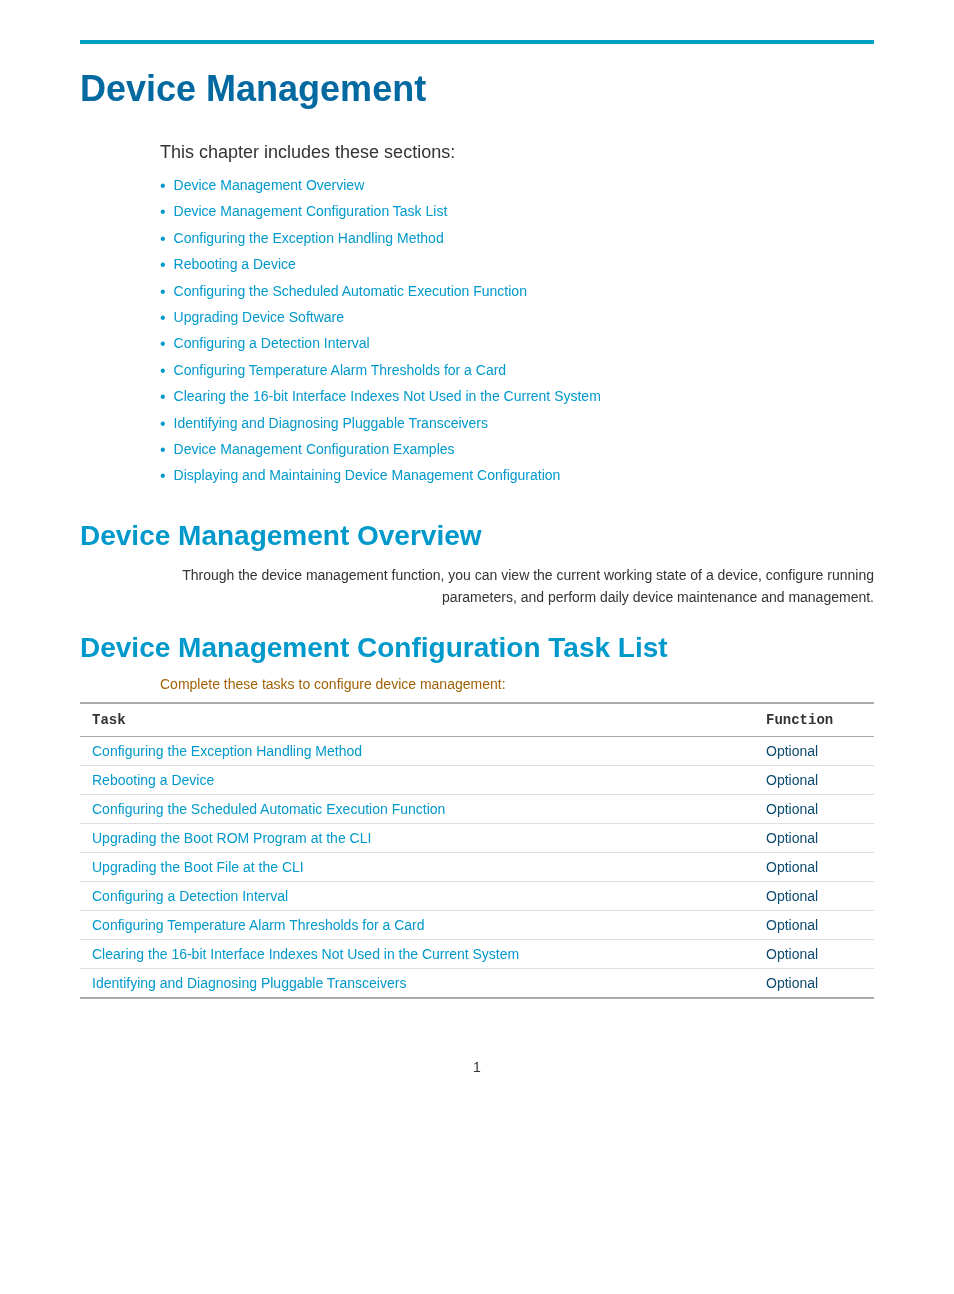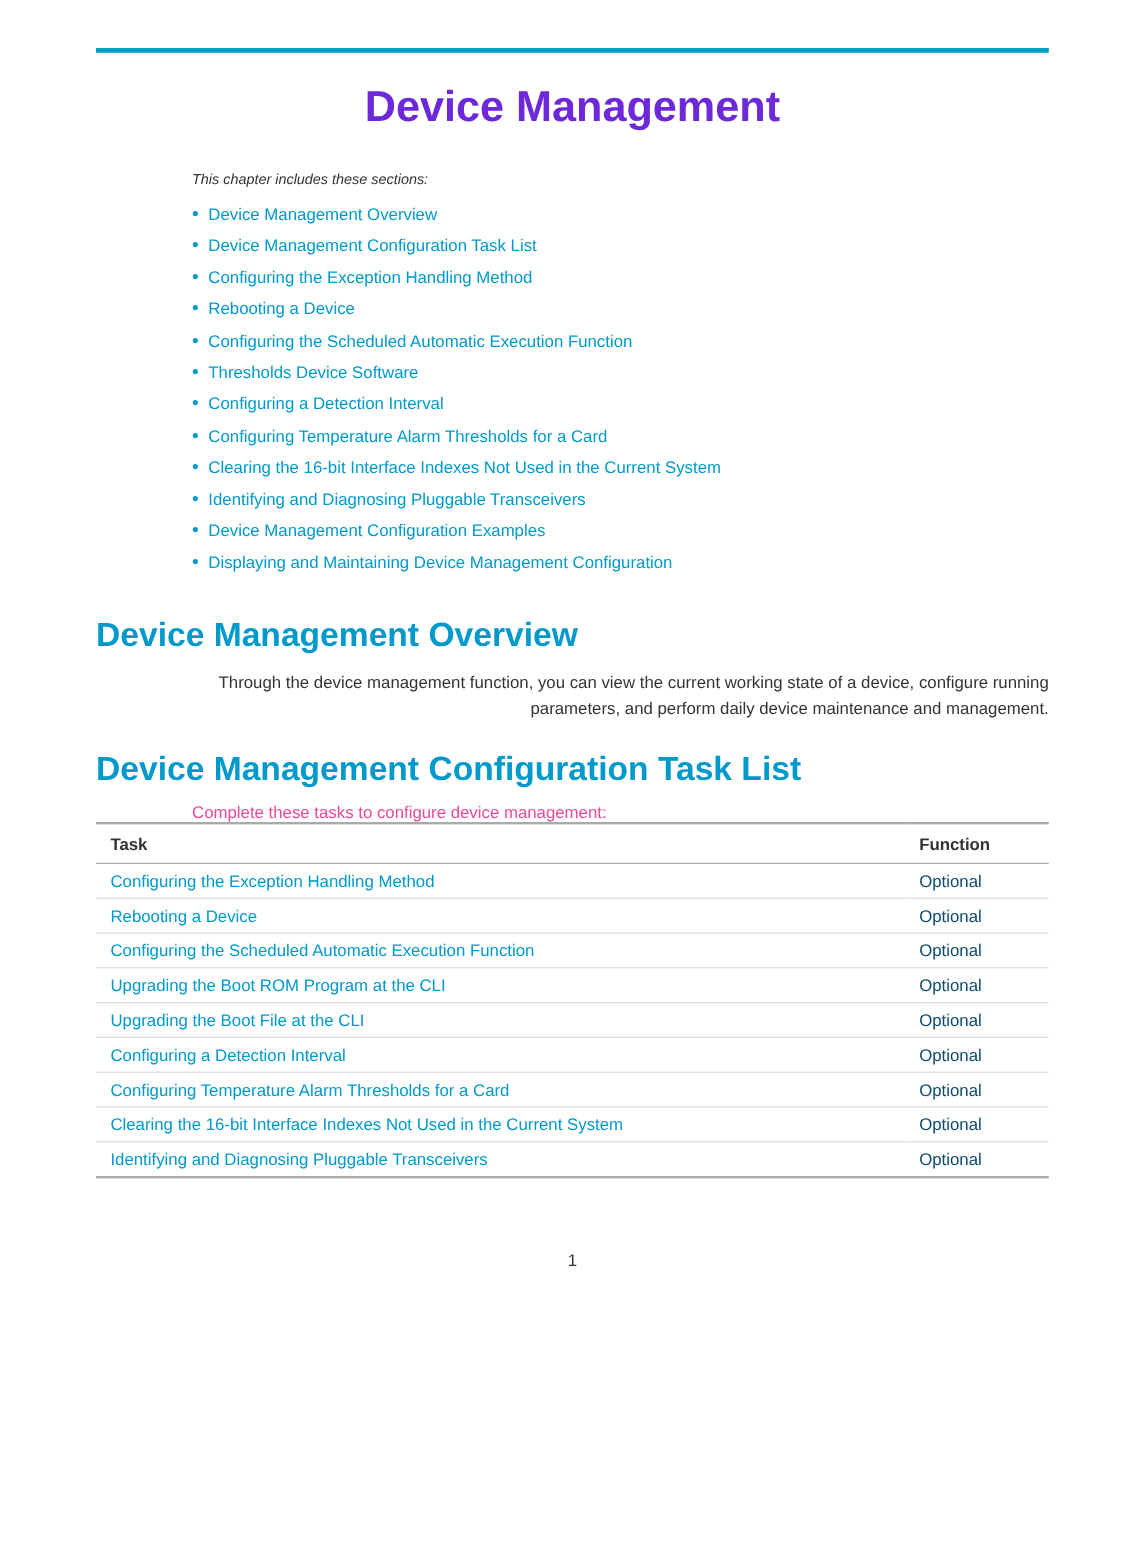--- a/index.html
+++ b/index.html
@@ -24,32 +24,30 @@
 
     .top-border {
       height: 4px;
       background: #00a0c6;
       margin-bottom: 24px;
     }
 
     .page-title {
       font-size: 36px;
       font-weight: bold;
-      color: #6d28d9;
+      color: #0369a1;
       font-family: Arial, Helvetica, sans-serif;
       margin-bottom: 32px;
-      text-align: center;
     }
 
     .intro-text {
       margin-left: 80px;
       margin-bottom: 12px;
       color: #333;
-      font-size: 12px;
-      font-style: italic;
+      font-size: 18px;
     }
 
     .toc-list {
       list-style: none;
       margin-left: 80px;
       margin-bottom: 32px;
     }
 
     .toc-list li {
       margin-bottom: 4px;
@@ -89,34 +87,36 @@
       line-height: 1.6;
       text-align: right;
     }
 
     .config-task-section {
       margin-top: 8px;
     }
 
     .config-task-intro {
       margin-left: 80px;
-      font-size: 14px;
-      color: #ec4899;
+      margin-bottom: 10px;
+      font-size: 14px;
+      color: #a16207;
     }
 
     .task-table {
       width: 100%;
       border-collapse: collapse;
       margin-left: 0;
       border-top: 2px solid #aaa;
       border-bottom: 2px solid #aaa;
     }
 
     .task-table thead tr {
       border-bottom: 1px solid #aaa;
+      font-family: Liberation Mono, monospace;
     }
 
     .task-table th {
       text-align: left;
       font-weight: bold;
       color: #333;
       padding: 8px 12px;
       font-size: 14px;
     }
 
@@ -171,21 +171,21 @@
       <li>
         <a href="#exception">Configuring the Exception Handling Method</a>
       </li>
       <li>
         <a href="#reboot">Rebooting a Device</a>
       </li>
       <li>
         <a href="#scheduled">Configuring the Scheduled Automatic Execution Function</a>
       </li>
       <li>
-        <a href="#upgrade">Thresholds Device Software</a>
+        <a href="#upgrade">Upgrading Device Software</a>
       </li>
       <li>
         <a href="#detection">Configuring a Detection Interval</a>
       </li>
       <li>
         <a href="#temperature">Configuring Temperature Alarm Thresholds for a Card</a>
       </li>
       <li>
         <a href="#clearing">Clearing the 16-bit Interface Indexes Not Used in the Current System</a>
       </li>

